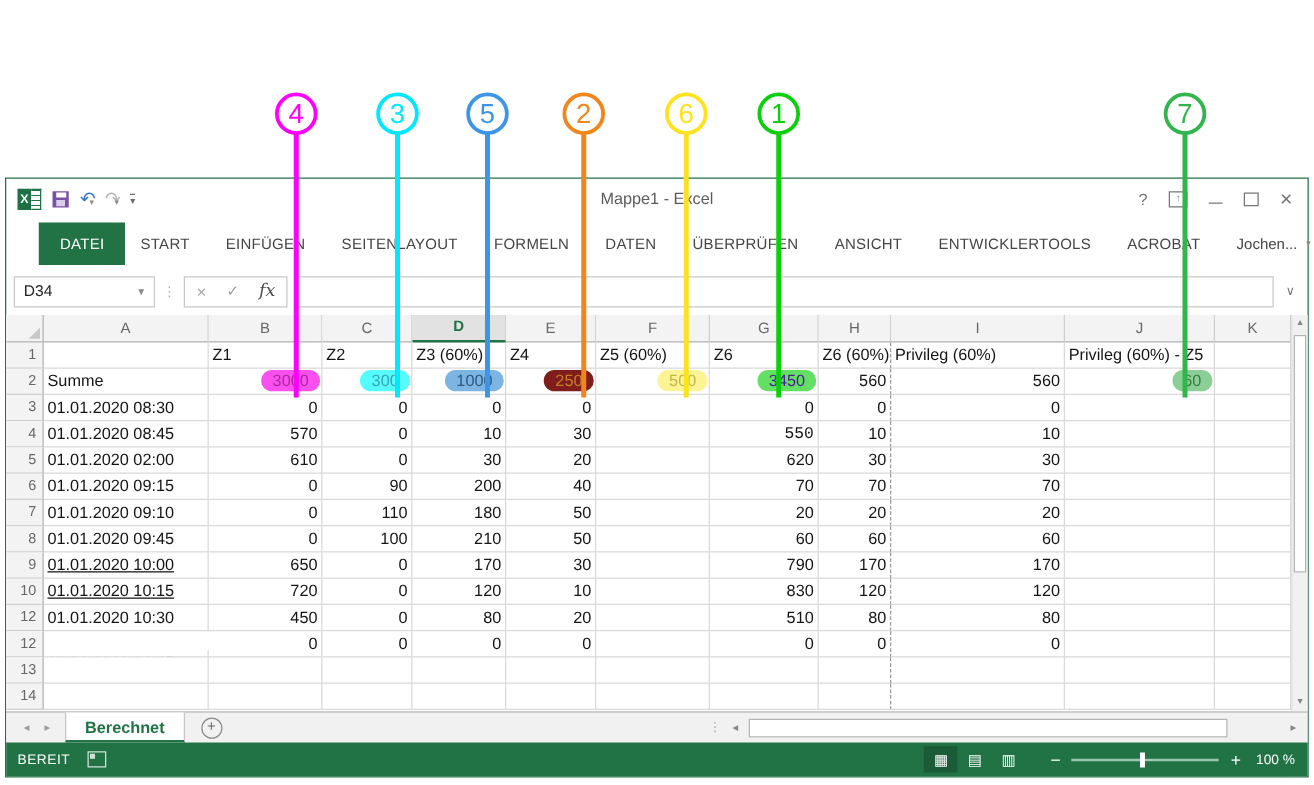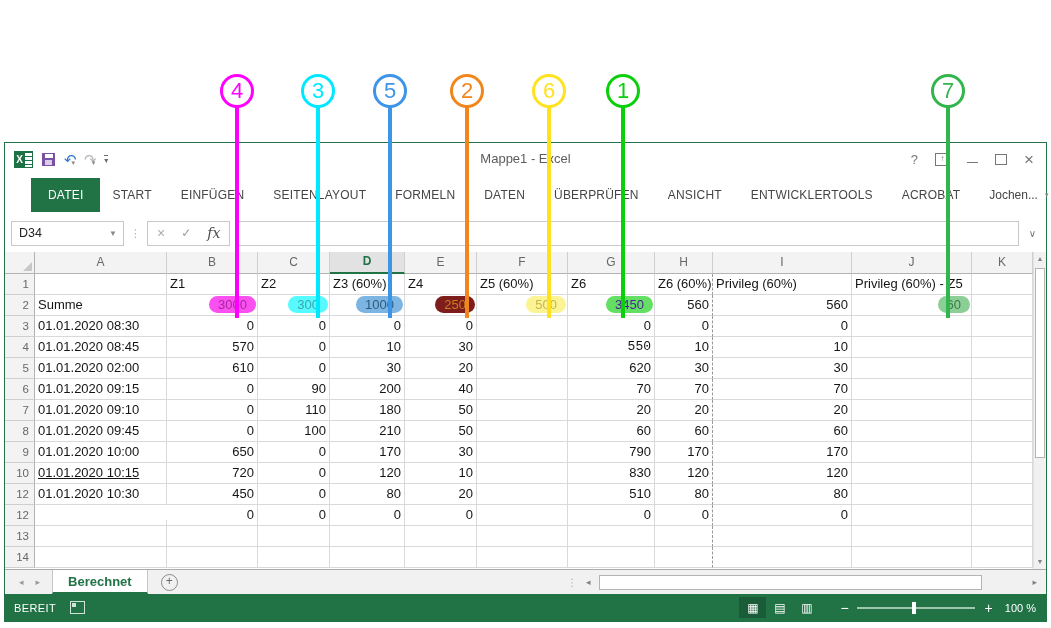--- a/index.html
+++ b/index.html
@@ -304,21 +304,21 @@
             <div class="cell num" style="width: 72px;">50</div>
             <div class="cell num" style="width: 91px;"></div>
             <div class="cell num" style="width: 87px;">60</div>
             <div class="cell num dashR" style="width: 58px;">60</div>
             <div class="cell num" style="width: 139px;">60</div>
             <div class="cell num" style="width: 120px;"></div>
             <div class="cell num" style="width: 61px;"></div>
           </div>
           <div class="g-row">
             <div class="rowhdr" style="width: 30px;">9</div>
-            <div class="cell" style="width: 132px;">01.01.2020 10:00</div>
+            <div class="cell" style="width: 132px; text-decoration: underline;">01.01.2020 10:00</div>
             <div class="cell num" style="width: 91px;">650</div>
             <div class="cell num" style="width: 72px;">0</div>
             <div class="cell num" style="width: 75px;">170</div>
             <div class="cell num" style="width: 72px;">30</div>
             <div class="cell num" style="width: 91px;"></div>
             <div class="cell num" style="width: 87px;">790</div>
             <div class="cell num dashR" style="width: 58px;">170</div>
             <div class="cell num" style="width: 139px;">170</div>
             <div class="cell num" style="width: 120px;"></div>
             <div class="cell num" style="width: 61px;"></div>

